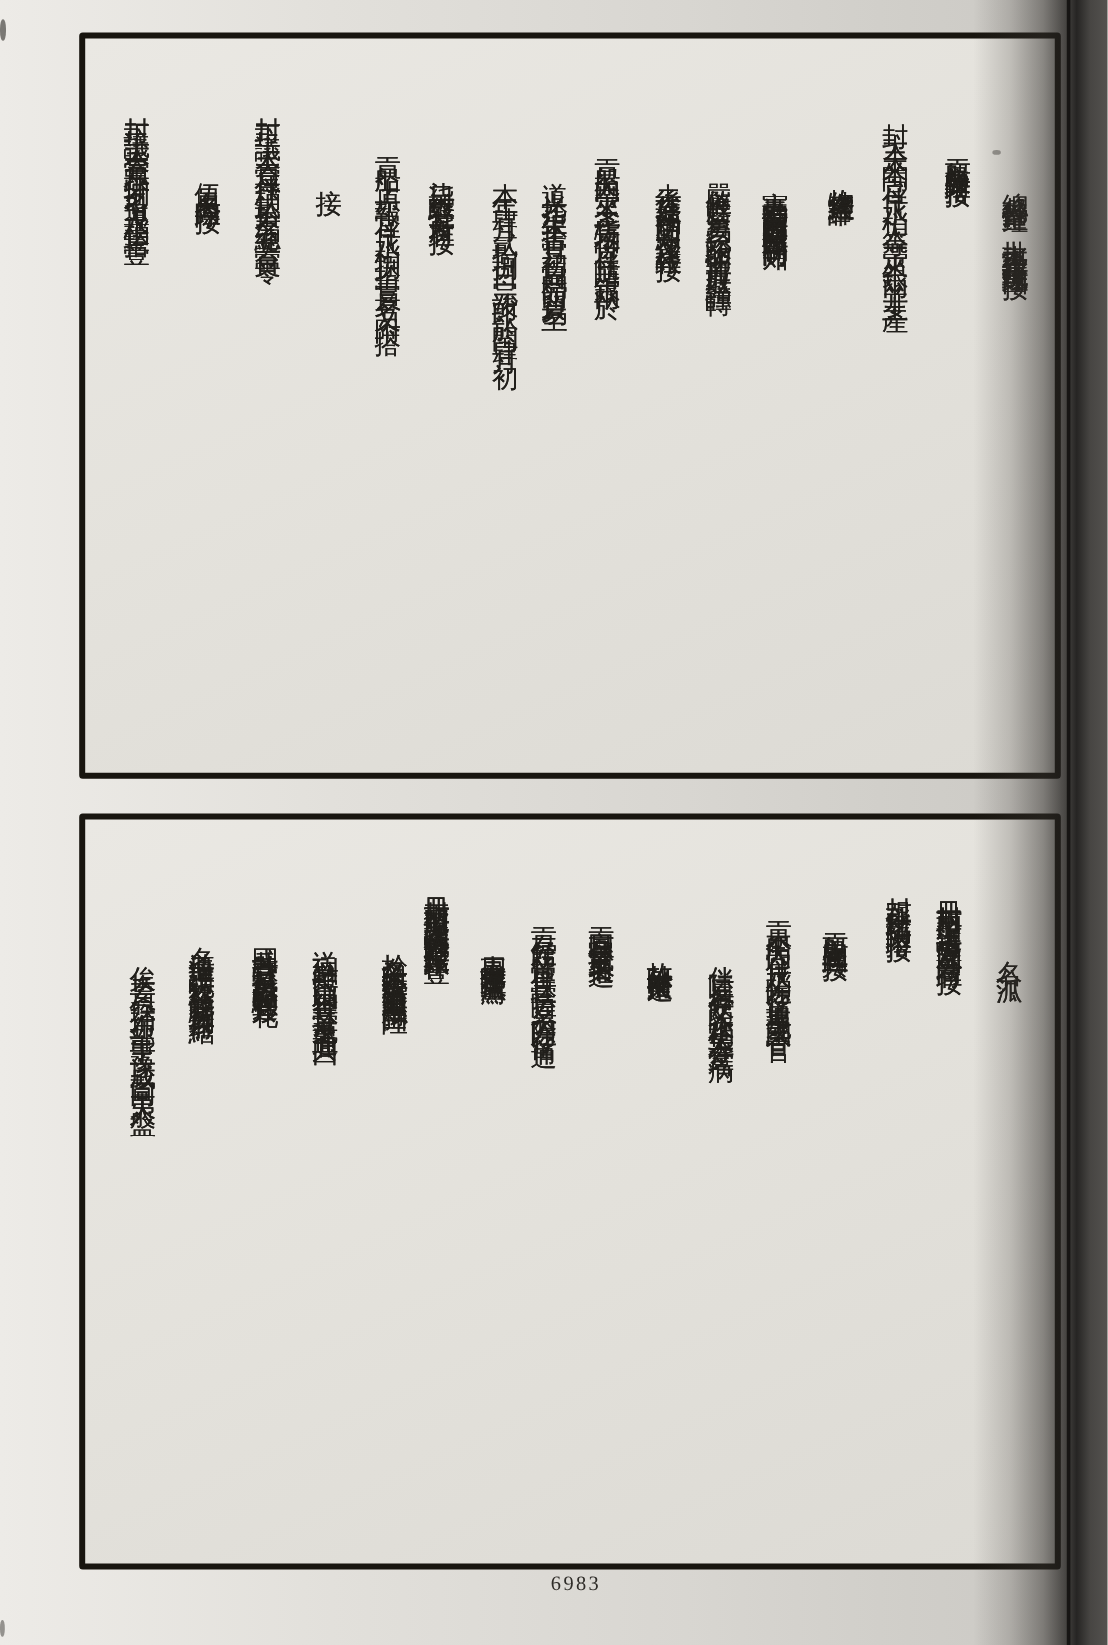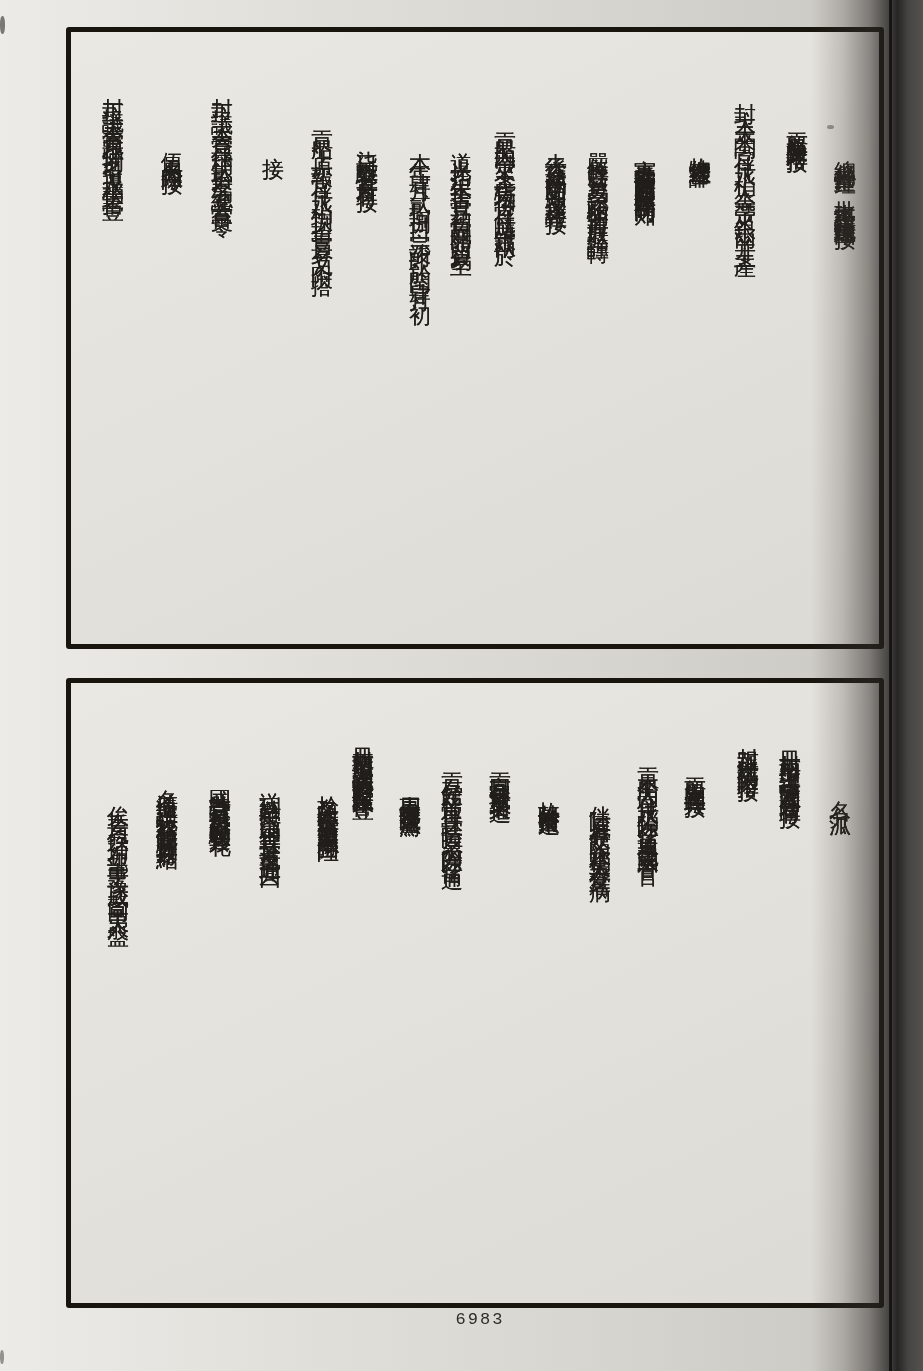--- a/index.html
+++ b/index.html
@@ -33,21 +33,21 @@
       rgba(20,19,18,.9) 77%,
       rgba(46,44,42,.84) 87%,
       rgba(54,52,50,.8) 100%);
   }
   .fold{
     position:absolute;top:0;left:889px;width:3px;height:1371px;
     background:#0c0b0a;opacity:.8;pointer-events:none;
   }
   .page-number{
     position:absolute;left:400px;top:1310px;width:160px;text-align:center;
-    font-family:Liberation Mono, monospace;font-size:17px;letter-spacing:2px;color:#2f2d29;
+    font-family:Liberation Serif, serif;font-size:17px;letter-spacing:2px;color:#2f2d29;
   }
   .smudge{position:absolute;background:#3c3a36;border-radius:45%;}
   .smudge.s1{left:0;top:16px;width:5px;height:18px;opacity:.65;}
   .smudge.s2{left:0;top:1350px;width:4px;height:14px;opacity:.5;}
   .smudge.s3{left:827px;top:125px;width:7px;height:4px;opacity:.45;}
 </style>
 </head>
 <body>
 
 <div class="page">

